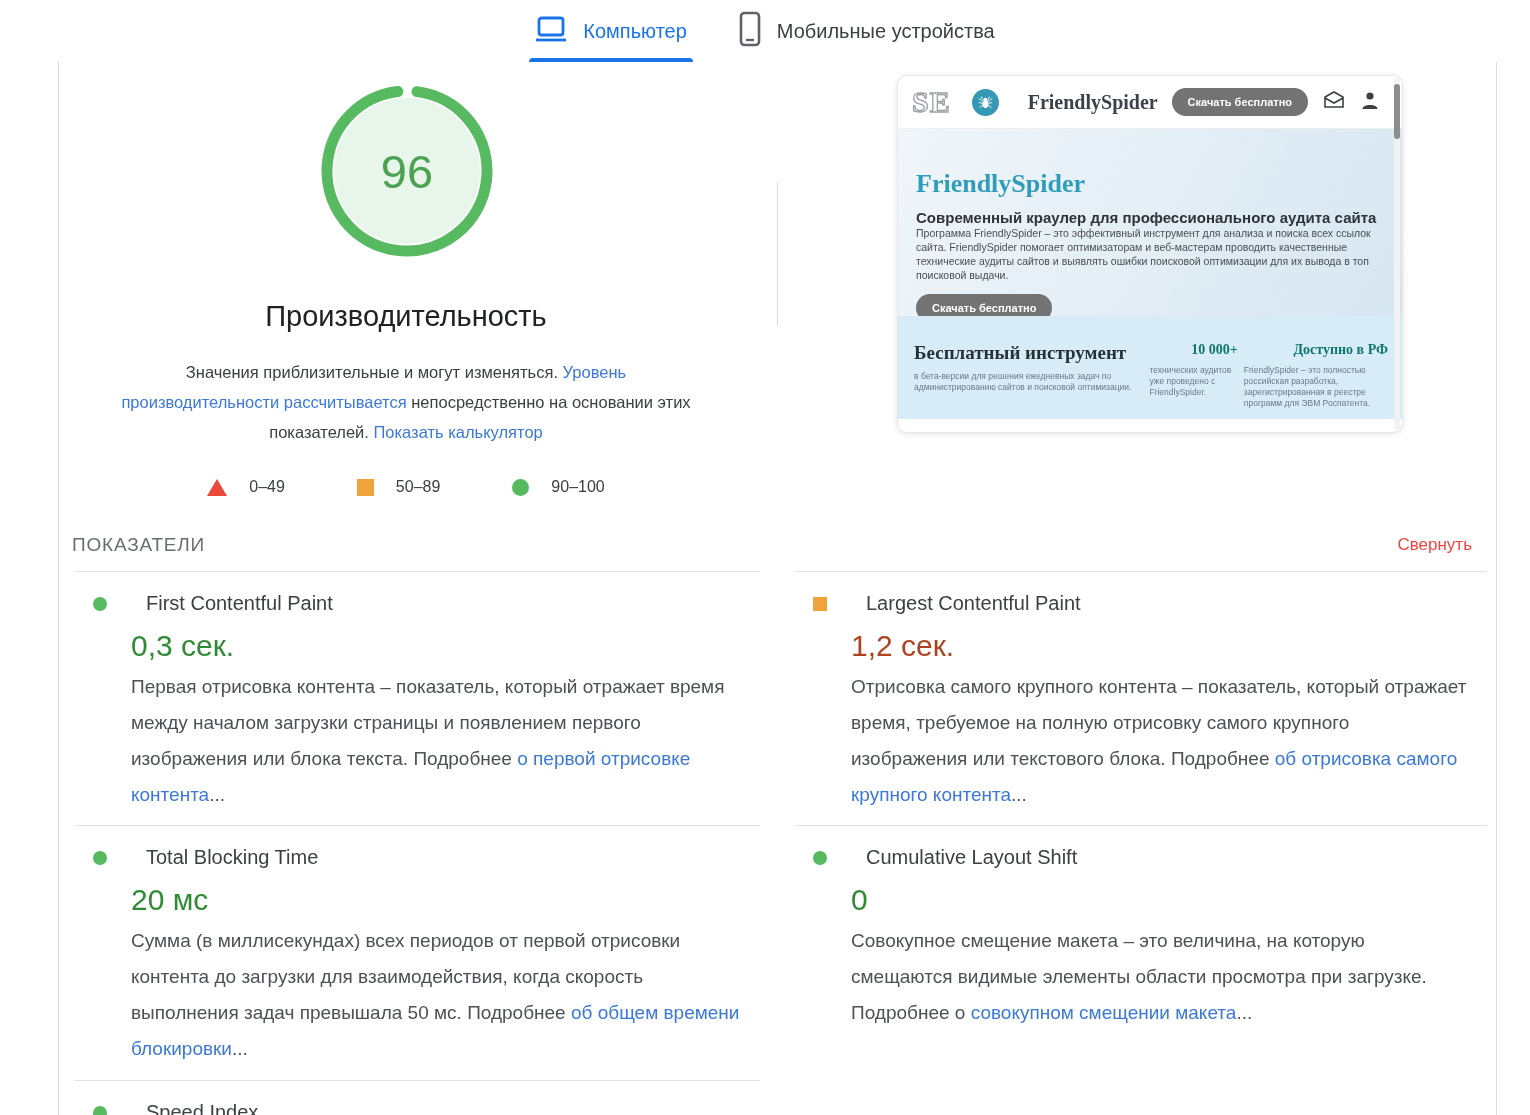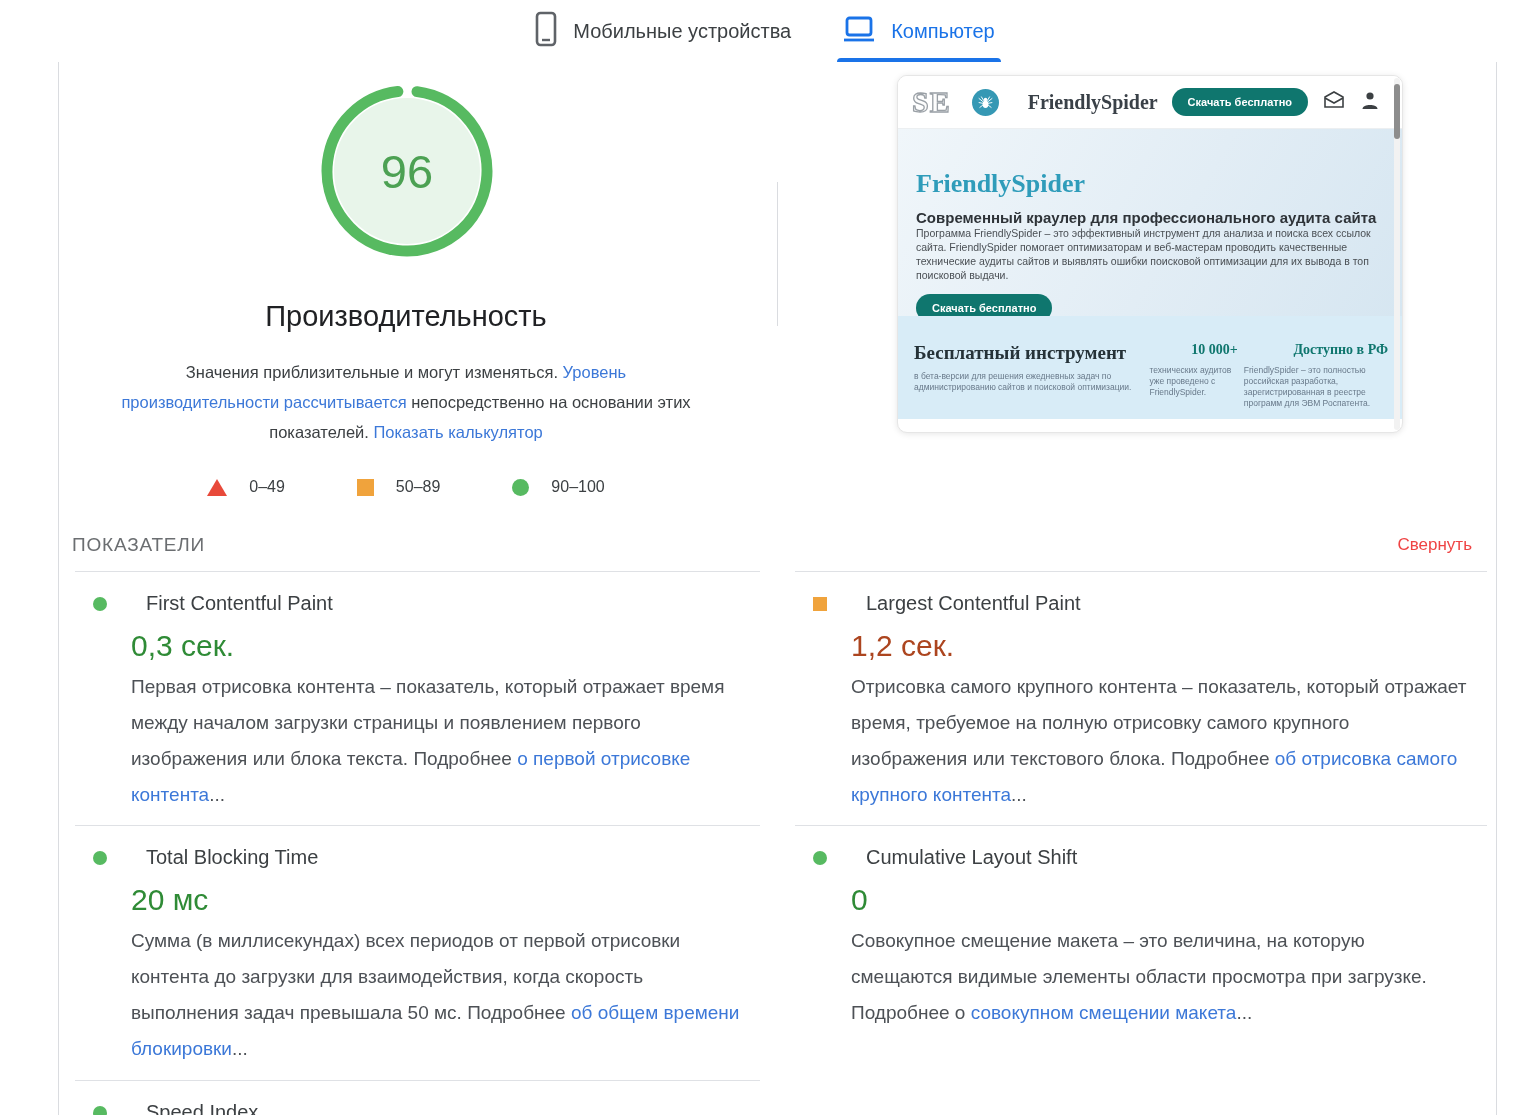--- a/index.html
+++ b/index.html
@@ -48,21 +48,21 @@
                   display:flex; align-items:center; padding:0 22px 0 14px;
                   border-bottom:1px solid #eceff1; }
   .thumb-logo { display:flex; align-items:center; gap:21px; }
   .logo-se { font-family:"Liberation Serif", serif; font-weight:bold; font-size:30px;
              color:#fdfdfd; -webkit-text-stroke:1.3px #9aa0a6; letter-spacing:1px; }
   .logo-spider { width:27px; height:27px; border-radius:50%; background:#3598b4;
                  display:flex; align-items:center; justify-content:center; }
   .logo-brand { font-family:"Liberation Serif", serif; font-weight:bold; font-size:20px;
                 color:#3a4148; margin-left:8px; }
   .thumb-header-right { margin-left:auto; display:flex; align-items:center; gap:14px; }
-  .pill-btn { background:#0f766e; color:#fff; border:none; border-radius:16px;
+  .pill-btn { background:#737373; color:#fff; border:none; border-radius:16px;
               font-size:11px; font-weight:bold; padding:8px 16px;
               font-family:"Liberation Sans", sans-serif; }
   .thumb-scroll-track { position:absolute; right:2px; top:2px; bottom:2px; width:6px;
                         background:#f2f2f2; border-radius:3px; }
   .thumb-scroll-thumb { position:absolute; right:0; top:6px; width:6px; height:55px;
                         background:#8d8d8d; border-radius:3px; }
   .thumb-hero { position:absolute; top:53px; left:0; right:0; height:187px;
                 background:linear-gradient(120deg,#f0f6fa 0%, #e2edf5 55%, #d6e6f1 100%);
                 padding:40px 0 0 18px; }
   .hero-title { font-family:"Liberation Serif", serif; font-weight:bold; font-size:26px; color:#2f9cba; }
@@ -94,38 +94,38 @@
   .metric-icon-circle { width:14px; height:14px; border-radius:50%; flex:0 0 auto; }
   .metric-icon-square { width:14px; height:14px; flex:0 0 auto; }
   .metric-name { font-size:20px; color:#3c4043;margin-left:15px; }
   .metric-value { margin:14px 0 6px 38px; font-size:30px; }
   .metric-desc { margin-left:38px; width:618px; font-size:19px; line-height:36px; color:#4d5156; }
 </style>
 </head>
 <body>
 
 <div class="tabbar">
-  <div class="tab">
-    <span>
-      <svg width="22" height="36" viewBox="0 0 22 36">
-        <rect x="2" y="2" width="18" height="32" rx="3.5" fill="none" stroke="#5f6368" stroke-width="2.6"></rect>
-        <line x1="7" y1="29" x2="15" y2="29" stroke="#5f6368" stroke-width="2.4"></line>
-      </svg>
-    </span>
-    <span class="tab-label">Мобильные устройства</span>
-  </div>
   <div class="tab tab--active">
     <span>
       <svg width="32" height="28" viewBox="0 0 32 28">
         <rect x="4" y="3" width="24" height="17" rx="2.5" fill="none" stroke="#1a73e8" stroke-width="2.8"></rect>
         <line x1="1" y1="25" x2="31" y2="25" stroke="#1a73e8" stroke-width="2.8"></line>
       </svg>
     </span>
     <span class="tab-label">Компьютер</span>
     <span class="tab-underline"></span>
+  </div>
+  <div class="tab">
+    <span>
+      <svg width="22" height="36" viewBox="0 0 22 36">
+        <rect x="2" y="2" width="18" height="32" rx="3.5" fill="none" stroke="#5f6368" stroke-width="2.6"></rect>
+        <line x1="7" y1="29" x2="15" y2="29" stroke="#5f6368" stroke-width="2.4"></line>
+      </svg>
+    </span>
+    <span class="tab-label">Мобильные устройства</span>
   </div>
 </div>
 
 <div class="card-frame"></div>
 
 <div class="gauge-wrap">
   <svg width="178" height="178" viewBox="0 0 178 178">
     <circle cx="89" cy="89" r="73" fill="#e8f5ea"></circle>
     <circle cx="89" cy="89" r="80" fill="none" stroke="#57ba61" stroke-width="11" stroke-linecap="round" stroke-dasharray="482.6 20.1" transform="rotate(-82.8 89 89)"></circle>
   </svg>

